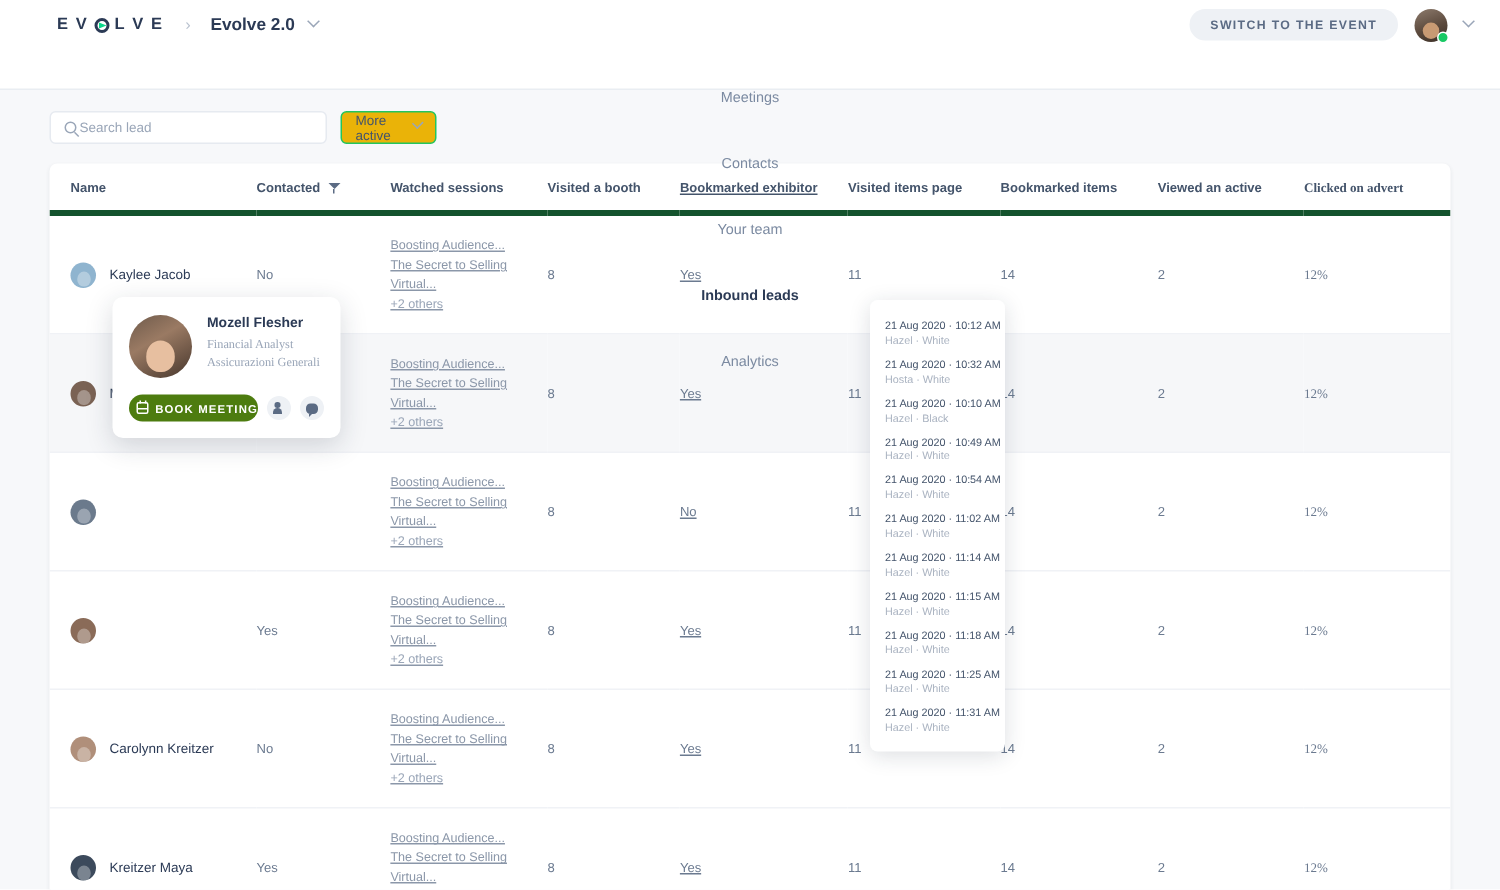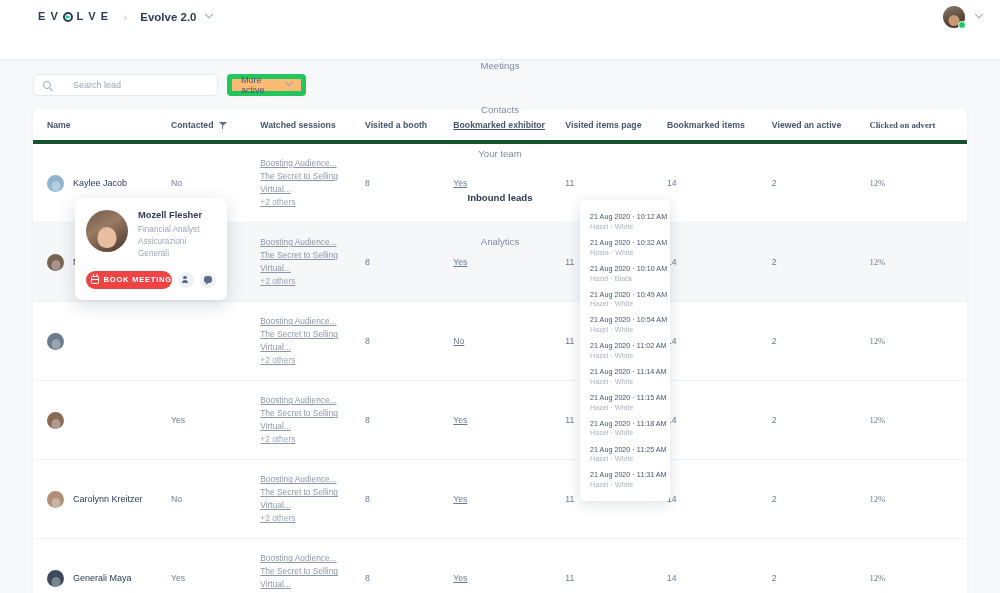--- a/index.html
+++ b/index.html
@@ -60,31 +60,31 @@
   .nav-item.active { color: #2b3a55; font-weight: 700; }
   .nav-chev { width: 5px; height: 5px; border-right: 1.3px solid #9aa6b8;
               border-bottom: 1.3px solid #9aa6b8; transform: rotate(45deg) translate(-1px,-1px); }
 
   
   .page { background: #f7f8fa; height: 533px; padding: 14px 33px 0 33px; }
 
   .toolbar { display: flex; align-items: center; gap: 9px; margin-bottom: 13px; }
   .search-box {
     width: 185px; height: 22px; background: #fff; border: 1px solid #e6eaf0;
-    border-radius: 4px; display: flex; align-items: center; gap: 22px; padding: 0 9px;
+    border-radius: 4px; display: flex; align-items: center; gap: 2px; padding: 0 9px;
   }
   .search-ico { width: 8px; height: 8px; border: 1.2px solid #9aa6b8; border-radius: 50%;
                 position: relative; flex: 0 0 auto; }
   .search-ico::after { content:""; position:absolute; right:-3px; bottom:-2px; width:4px;
                 height:1.2px; background:#9aa6b8; transform: rotate(45deg); }
   .search-input { border: none; outline: none; font-size: 9px; color: #44546b;
                   font-family: inherit; width: 100%; background: transparent; }
   .search-input::placeholder { color: #9aa6b8; }
   .select-box {
-    width: 79px; height: 22px; background: #fdba74; border: 5px solid #22c55e;
+    width: 64px; height: 22px; background: #eab308; border: 1px solid #22c55e;
     border-radius: 4px; display: flex; align-items: center; justify-content: space-between;
     padding: 0 9px; font-size: 9px; color: #44546b; cursor: pointer;
   }
 
   
   .card { background: #fff; border-radius: 5px; box-shadow: 0 1px 3px rgba(30,40,60,.07);
           overflow: hidden; }
   table { width: 100%; border-collapse: collapse; table-layout: fixed; }
   th {
     font-size: 8.7px; font-weight: 700; color: #44546b; text-align: left;
@@ -130,24 +130,24 @@
     padding: 12px 11px 11px 11px; z-index: 40;
   }
   .pc-top { display: flex; align-items: flex-start; gap: 10px; }
   .pc-avatar { width: 42px; height: 42px; border-radius: 50%; flex: 0 0 auto;
     background: linear-gradient(150deg,#6e5a4b 0%,#9a7a63 40%,#46362c 100%);
     position: relative; overflow: hidden; }
   .pc-avatar::after { content:""; position:absolute; left:50%; top:40%;
     transform:translateX(-50%); width:19px; height:21px; border-radius:50% 50% 45% 45%;
     background:#e7bfa0; }
   .pc-name { font-size: 9.3px; font-weight: 700; color: #2b3a55; margin-bottom: 4px; }
-  .pc-role, .pc-org { font-size: 8.2px; color: #9aa6b8; line-height: 1.45; }
+  .pc-role, .pc-org { font-size: 8.2px; color: #9aa6b8; line-height: 1.45; font-family: Liberation Serif, serif; }
   .pc-actions { display: flex; align-items: center; gap: 6px; margin-top: 11px; }
   .book-btn {
-    flex: 1; height: 18px; background: #ef4444; border-radius: 9px; border: none;
+    flex: 1; height: 18px; background: #4d7c0f; border-radius: 9px; border: none;
     color: #fff; font-size: 7.6px; font-weight: 700; letter-spacing: 0.75px;
     display: flex; align-items: center; justify-content: flex-end; gap: 5px;
     cursor: pointer; font-family: inherit;
   }
   .cal-ico { width: 8px; height: 8px; border: 1.1px solid #fff; border-radius: 1.5px;
              position: relative; flex: 0 0 auto; }
   .cal-ico::before { content:""; position:absolute; top:-2.2px; left:1px; width:1px;
              height:2.2px; background:#fff; box-shadow: 3.6px 0 0 #fff; }
   .cal-ico::after { content:""; position:absolute; top:2.6px; left:0; right:0;
              height:1px; background:#fff; }
@@ -184,20 +184,21 @@
     <span class="logo-o"></span>
     <span class="letter">L</span>
     <span class="letter">V</span>
     <span class="letter">E</span>
   </div>
   <span class="crumb-sep">›</span>
   <span class="crumb-title">Evolve 2.0</span>
   <span class="chev crumb-chev"></span>
 
   <div class="topbar-right">
+    <button class="switch-pill">SWITCH TO THE EVENT</button>
     <div class="avatar-wrap">
       <div class="avatar"></div>
       <div class="status-dot"></div>
     </div>
     <span class="chev"></span>
   </div>
 </div>
 
 <div class="nav" id="nav">
     <div class="nav-item">
@@ -406,21 +407,21 @@
             <td class="c-bmex"><span>Yes</span></td>
             <td class="c-visited"><span>11</span></td>
             <td class="c-bmitems"><span>14</span></td>
             <td class="c-viewed"><span>2</span></td>
             <td class="c-clicked"><span>12%</span></td>
           </tr>
           <tr>
             <td class="c-name">
               <div class="name-cell">
                 <div class="row-avatar" style="background: rgb(60, 74, 92);"></div>
-                <span class="name-txt">Generali Maya</span>
+                <span class="name-txt">Kreitzer Maya</span>
               </div>
             </td>
             <td class="c-contacted"><span>Yes</span></td>
             <td class="c-sessions">
               <div class="sessions">
                 <div>Boosting Audience...</div>
                 <div>The Secret to Selling Virtual...</div>
                 <div class="s-more">+2 others</div>
               </div>
             </td>

